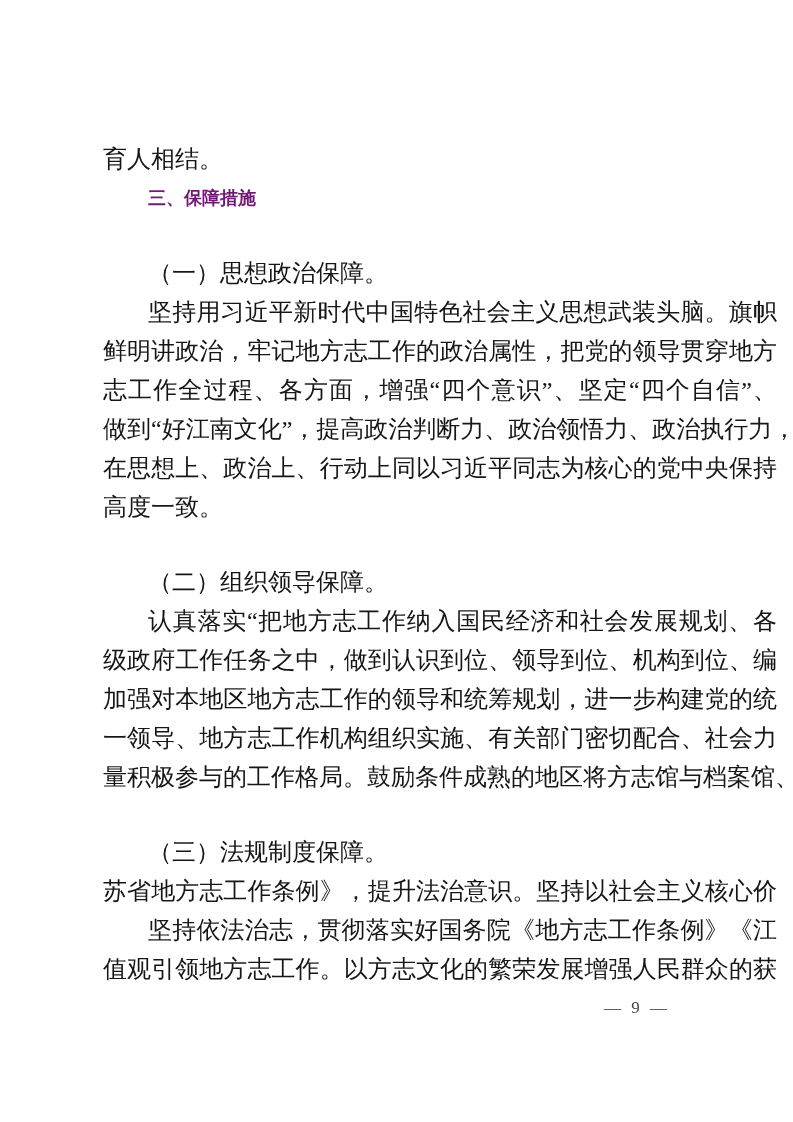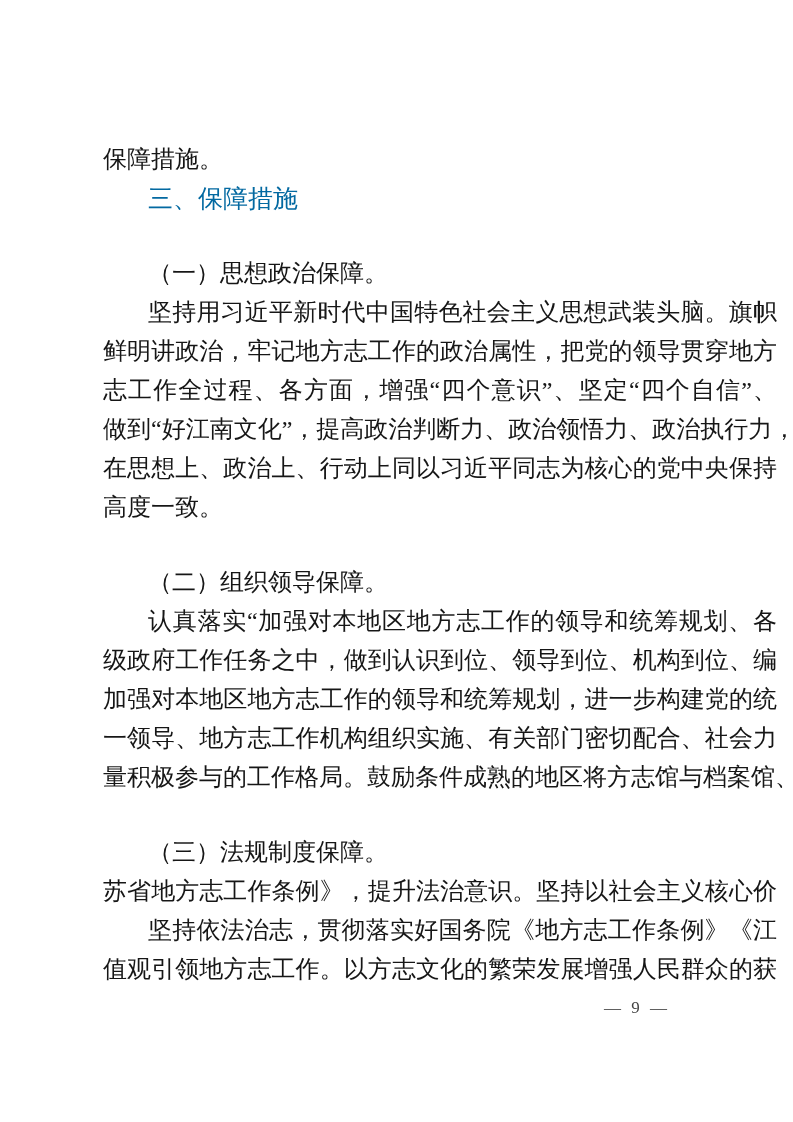--- a/index.html
+++ b/index.html
@@ -32,23 +32,23 @@
   }
   .line.fill {
     text-align: justify;
     text-align-last: justify;
   }
   .line.indent {
     text-indent: 45px;
   }
   .line.heading {
     font-family: "Liberation Sans", sans-serif;
-    font-weight: normal;
-    font-size: 25px;
-    color: #0369a1;
+    font-weight: bold;
+    font-size: 18px;
+    color: #701a75;
   }
   .line.kaiti {
     font-family: Liberation Serif, serif;
     margin-top: 36px;
   }
   .page-number {
     position: absolute;
     top: 999px;
     left: 604px;
     font-size: 17px;
@@ -56,31 +56,31 @@
     color: #454545;
     letter-spacing: 3px;
     font-family: "Liberation Serif", serif;
   }
 </style>
 </head>
 <body>
 
 <div class="page">
   <div class="content" id="doc-lines">
-      <div class="line">保障措施。</div>
+      <div class="line">育人相结。</div>
       <div class="line indent heading">三、保障措施</div>
       <div class="line indent kaiti">（一）思想政治保障。</div>
       <div class="line indent fill">坚持用习近平新时代中国特色社会主义思想武装头脑。旗帜</div>
       <div class="line fill">鲜明讲政治，牢记地方志工作的政治属性，把党的领导贯穿地方</div>
       <div class="line fill">志工作全过程、各方面，增强“四个意识”、坚定“四个自信”、</div>
       <div class="line fill">做到“好江南文化”，提高政治判断力、政治领悟力、政治执行力，</div>
       <div class="line fill">在思想上、政治上、行动上同以习近平同志为核心的党中央保持</div>
       <div class="line">高度一致。</div>
       <div class="line indent kaiti">（二）组织领导保障。</div>
-      <div class="line indent fill">认真落实“加强对本地区地方志工作的领导和统筹规划、各</div>
+      <div class="line indent fill">认真落实“把地方志工作纳入国民经济和社会发展规划、各</div>
       <div class="line fill">级政府工作任务之中，做到认识到位、领导到位、机构到位、编</div>
       <div class="line fill">加强对本地区地方志工作的领导和统筹规划，进一步构建党的统</div>
       <div class="line fill">一领导、地方志工作机构组织实施、有关部门密切配合、社会力</div>
       <div class="line fill">量积极参与的工作格局。鼓励条件成熟的地区将方志馆与档案馆、</div>
       <div class="line indent kaiti">（三）法规制度保障。</div>
       <div class="line fill">苏省地方志工作条例》，提升法治意识。坚持以社会主义核心价</div>
       <div class="line indent fill">坚持依法治志，贯彻落实好国务院《地方志工作条例》《江</div>
       <div class="line fill">值观引领地方志工作。以方志文化的繁荣发展增强人民群众的获</div>
     </div>
   <div class="page-number">— 9 —</div>

